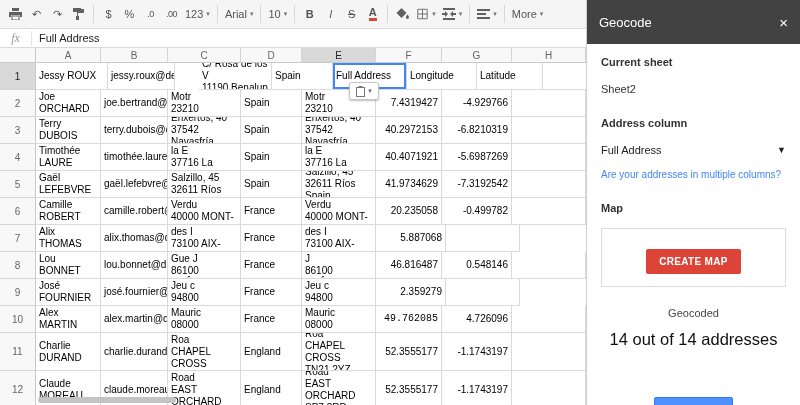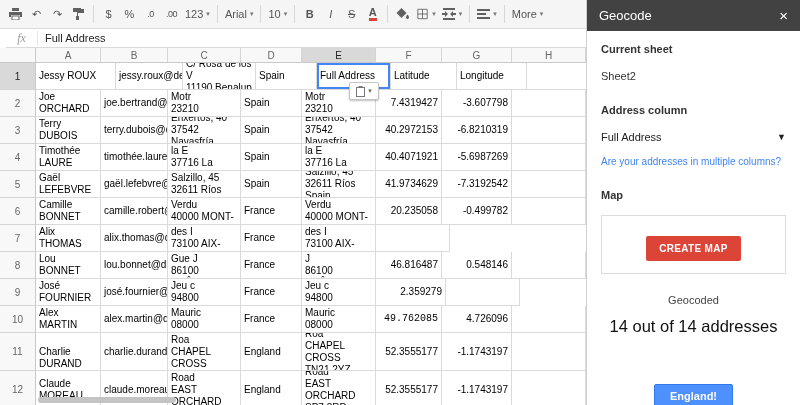--- a/index.html
+++ b/index.html
@@ -18,21 +18,21 @@
   .g-bold { font-weight:bold; }
   .g-italic { font-style:italic; }
   .g-strike { text-decoration:line-through; }
   .g-colorA { font-weight:bold; border-bottom:3px solid #db4437; line-height:11px; }
   .g-small { font-size:9px; letter-spacing:-0.5px; }
   .chev-sm { font-size:7px; color:#777; margin-left:3px; }
   .tsep { width:1px; height:18px; background:#d8d8d8; margin:0 4px; flex:none; }
   .ticon { display:flex; align-items:center; }
 
   .formula-bar { height:19px; background:#fff; border-bottom:1px solid #d9d9d9;
-    display:flex; align-items:center; flex:none;margin-left:6px; }
+    display:flex; align-items:center; flex:none; }
   .fx { width:32px; text-align:center; font-family:"Liberation Serif", serif; font-style:italic;
     color:#999; font-size:12px; border-right:1px solid #e5e5e5; }
   .fb-value { padding-left:7px; font-size:11px; color:#222; flex:1; }
 
   .grid { position:relative; flex:1; overflow:hidden; background:#fff; }
   .hdr-row { display:flex; height:15px; }
   .corner { width:36px; flex:none; background:#f8f8f8; border-right:1px solid #c9c9c9;
     border-bottom:1px solid #c9c9c9; }
   .chead { flex:none; background:#f8f8f8; border-right:1px solid #d4d4d4; border-bottom:1px solid #c9c9c9;
     font-size:10px; color:#666; display:flex; align-items:center; justify-content:center; }
@@ -53,21 +53,21 @@
     display:flex; align-items:center; justify-content:center; gap:3px;
     box-shadow:0 1px 2px rgba(0,0,0,.25); cursor:pointer; }
   .pw-chev { font-size:7px; color:#666; }
 
   .hscroll { position:absolute; left:38px; bottom:2px; width:138px; height:6px;
     background:#c4c4c4; border-radius:3px; cursor:pointer; }
 
   
   .sidebar { width:214px; height:405px; background:#fff; border-left:1px solid #cfcfcf;
     display:flex; flex-direction:column; }
-  .sb-header { height:31px; flex:none; background:#424242; color:#fff; display:flex;
+  .sb-header { height:44px; flex:none; background:#424242; color:#fff; display:flex;
     align-items:center; justify-content:space-between; padding:0 12px; font-size:13px; }
   .sb-close { font-size:15px; line-height:1; cursor:pointer; color:#fff; }
   .sb-body { flex:1; padding:4px 14px 8px 14px; display:flex; flex-direction:column;gap:6px; }
   .sb-label { font-size:11px; font-weight:bold; color:#333; }
   .lbl-1 { margin-top:8px; }
   .lbl-2 { margin-top:16px; }
   .sb-value { font-size:11px; color:#333; margin-top:9px; }
   .sb-select { display:flex; justify-content:space-between; align-items:center;
     margin-top:9px; font-size:11px; color:#222; cursor:pointer; }
   .chev { font-size:9px; color:#222; }
@@ -209,42 +209,42 @@
             <div class="chead" style="width: 67px;">B</div>
             <div class="chead" style="width: 73px;">C</div>
             <div class="chead" style="width: 61px;">D</div>
             <div class="chead hl" style="width: 74px;">E</div>
             <div class="chead" style="width: 66px;">F</div>
             <div class="chead" style="width: 70px;">G</div>
             <div class="chead" style="width: 74px;">H</div>
           </div>
           <div class="grow" style="height: 27px;">
             <div class="rnum hl">1</div>
-            <div class="cell" style="width: 80px;">
+            <div class="cell" style="width: 72px;">
               <span>Jessy ROUX</span>
             </div>
             <div class="cell" style="width: 67px;">
               <span>jessy.roux@dem</span>
             </div>
-            <div class="cell" style="width: 73px;">
+            <div class="cell" style="width: 73px; margin-left: 24px;">
               <span>C/ Rosa de los V
 11190 Benalup</span>
             </div>
             <div class="cell" style="width: 61px;">
               <span>Spain</span>
             </div>
             <div class="cell sel" style="width: 74px;">
               <span>Full Address</span>
             </div>
+            <div class="cell" style="width: 70px;">
+              <span>Longitude</span>
+            </div>
             <div class="cell" style="width: 66px;">
               <span>Latitude</span>
             </div>
-            <div class="cell" style="width: 70px;">
-              <span>Longitude</span>
-            </div>
             <div class="cell" style="width: 74px;">
               <span></span>
             </div>
           </div>
           <div class="grow" style="height: 27px;">
             <div class="rnum">2</div>
             <div class="cell" style="width: 65px;">
               <span>Joe ORCHARD</span>
             </div>
             <div class="cell" style="width: 67px;">
@@ -258,21 +258,21 @@
               <span>Spain</span>
             </div>
             <div class="cell" style="width: 74px;">
               <span>Ctra. Bailén-Motr
 23210 Guarromá</span>
             </div>
             <div class="cell num" style="width: 66px;">
               <span>7.4319427</span>
             </div>
             <div class="cell num" style="width: 70px;">
-              <span>-3.607798</span>
+              <span>-4.929766</span>
             </div>
             <div class="cell" style="width: 74px;">
               <span></span>
             </div>
           </div>
           <div class="grow" style="height: 27px;">
             <div class="rnum">3</div>
             <div class="cell" style="width: 65px;">
               <span>Terry DUBOIS</span>
             </div>
@@ -354,21 +354,21 @@
             <div class="cell num" style="width: 70px;">
               <span>-7.3192542</span>
             </div>
             <div class="cell" style="width: 74px;">
               <span></span>
             </div>
           </div>
           <div class="grow" style="height: 27px;">
             <div class="rnum">6</div>
             <div class="cell" style="width: 65px;">
-              <span>Camille BONNET</span>
+              <span>Camille ROBERT</span>
             </div>
             <div class="cell" style="width: 67px;">
               <span>camille.robert@d</span>
             </div>
             <div class="cell" style="width: 73px;">
               <span>54, Rue de Verdu
 40000 MONT-DE</span>
             </div>
             <div class="cell" style="width: 61px;">
               <span>France</span>
@@ -399,20 +399,23 @@
               <span>84, Chemin des I
 73100 AIX-LES-I</span>
             </div>
             <div class="cell" style="width: 61px;">
               <span>France</span>
             </div>
             <div class="cell" style="width: 74px;">
               <span>84, Chemin des I
 73100 AIX-LES-I</span>
             </div>
+            <div class="cell num" style="width: 70px;">
+              <span>5.887068</span>
+            </div>
             <div class="cell" style="width: 74px;">
               <span></span>
             </div>
           </div>
           <div class="grow" style="height: 27px;">
             <div class="rnum">8</div>
             <div class="cell" style="width: 65px;">
               <span>Lou BONNET</span>
             </div>
             <div class="cell" style="width: 67px;">
@@ -489,21 +492,21 @@
             </div>
             <div class="cell num" style="width: 70px;">
               <span>4.726096</span>
             </div>
             <div class="cell" style="width: 74px;">
               <span></span>
             </div>
           </div>
           <div class="grow" style="height: 38px;">
             <div class="rnum">11</div>
-            <div class="cell" style="width: 65px; align-items: flex-end;">
+            <div class="cell" style="width: 65px;">
               <span>Charlie DURAND</span>
             </div>
             <div class="cell" style="width: 67px;">
               <span>charlie.durand@</span>
             </div>
             <div class="cell" style="width: 73px;">
               <span>6 Peachfield Roa
 CHAPEL CROSS
 TN21 2YZ</span>
             </div>

